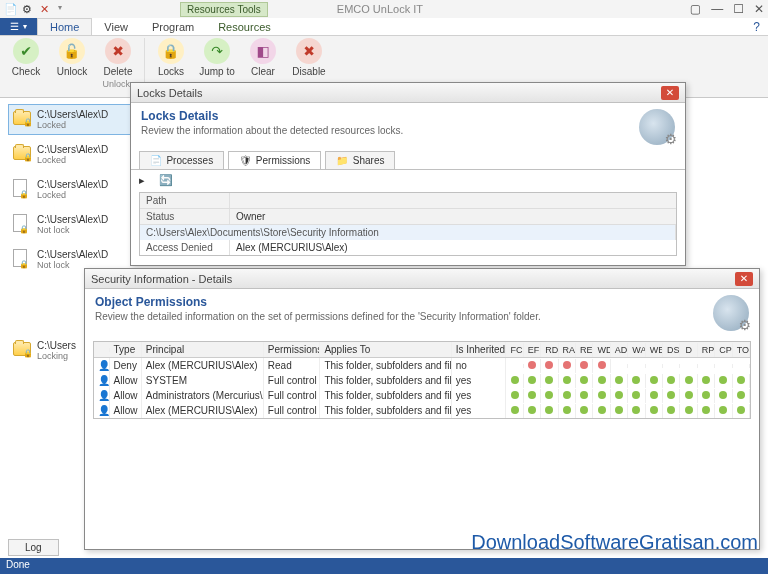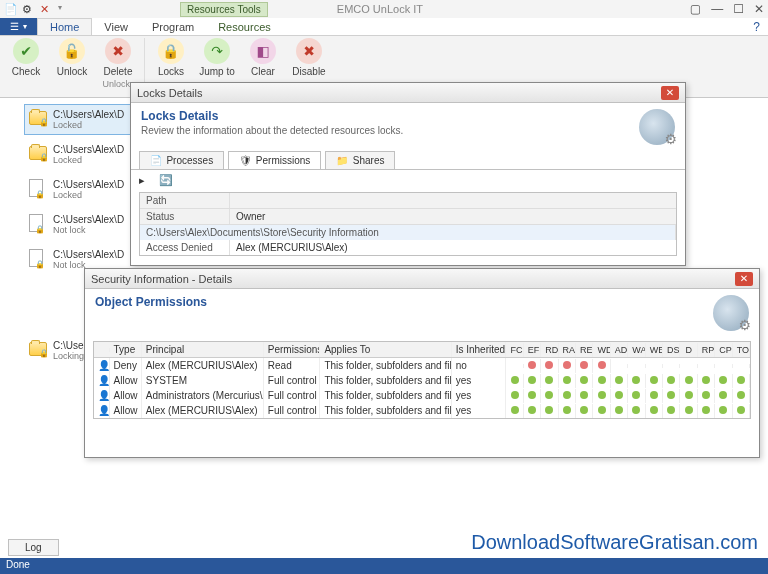--- a/index.html
+++ b/index.html
@@ -26,21 +26,21 @@
 .ribbon { height: 62px; background: #f3f3f3; border-bottom: 1px solid #c8c8c8; display: flex; padding-top: 2px; }
 .rgroup { border-right: 1px solid #ddd; padding: 0 6px; display: flex; flex-direction: column; }
 .rgroup-btns { display: flex; gap: 6px; }
 .rbtn { display: flex; flex-direction: column; align-items: center; width: 40px; cursor: pointer; }
 .rbtn .ico { width: 26px; height: 26px; border-radius: 50%; display: flex; align-items: center; justify-content: center; font-size: 14px; }
 .rbtn .lbl { font-size: 10px; color: #444; margin-top: 2px; text-align: right; }
 .rgroup-label { font-size: 9px; color: #888; text-align: right; margin-top: 2px; }
 
 
 .main { position: absolute; top: 98px; left: 0; right: 0; bottom: 20px; background: #fff; }
-.sidebar { position: absolute; left: 24px; top: 6px; width: 130px; }
+.sidebar { position: absolute; left: 8px; top: 6px; width: 130px; }
 .fitem { border: 1px solid transparent; padding: 4px 4px 4px 28px; margin-bottom: 4px; position: relative; font-size: 10px; }
 .fitem.sel { background: #e0eef9; border: 1px solid #7eb4e2; }
 .fitem .fico { position: absolute; left: 4px; top: 4px; width: 18px; height: 18px; }
 .fitem .fpath { color: #333; white-space: nowrap; overflow: hidden; }
 .fitem .fstatus { color: #777; font-size: 9px; }
 
 
 .folder-ico { width: 18px; height: 14px; background: linear-gradient(#ffe9a8,#ffcf4a); border: 1px solid #d6a830; border-radius: 2px; position: relative; top: 2px; }
 .folder-ico::before { content: ""; position: absolute; top: -3px; left: 1px; width: 7px; height: 3px; background: #ffe9a8; border: 1px solid #d6a830; border-bottom: none; border-radius: 2px 2px 0 0; }
 .folder-ico.lock::after { content: "🔒"; position: absolute; right: -3px; bottom: -3px; font-size: 8px; }
@@ -266,28 +266,29 @@
     <div class="row data0">
       <div class="c1" style="width:auto;flex:1">C:\Users\Alex\Documents\Store\Security Information</div>
     </div>
     <div class="row">
       <div class="c1">Access Denied</div>
       <div class="c2">Alex (MERCURIUS\Alex)</div>
     </div>
   </div>
 </div>
 
-<div class="dialog" style="left:84px; top:268px; width:676px; height:190px;">
+<div class="dialog" style="left:84px; top:268px; width:676px; height:282px;">
   <div class="dlg-title">
     <span>Security Information - Details</span>
     <div class="close">✕</div>
   </div>
   <div class="dlg-header">
     <div class="txt">
       <div class="h1">Object Permissions</div>
+      <div class="h2">Review the detailed information on the set of permissions defined for the 'Security Information' folder.</div>
     </div>
     <div class="gear-ico"></div>
   </div>
   <div class="permgrid">
     <div class="phead">
       <div class="cell c-ico"></div>
       <div class="cell c-type">Type</div>
       <div class="cell c-principal">Principal</div>
       <div class="cell c-perm">Permissions</div>
       <div class="cell c-applies">Applies To</div>

